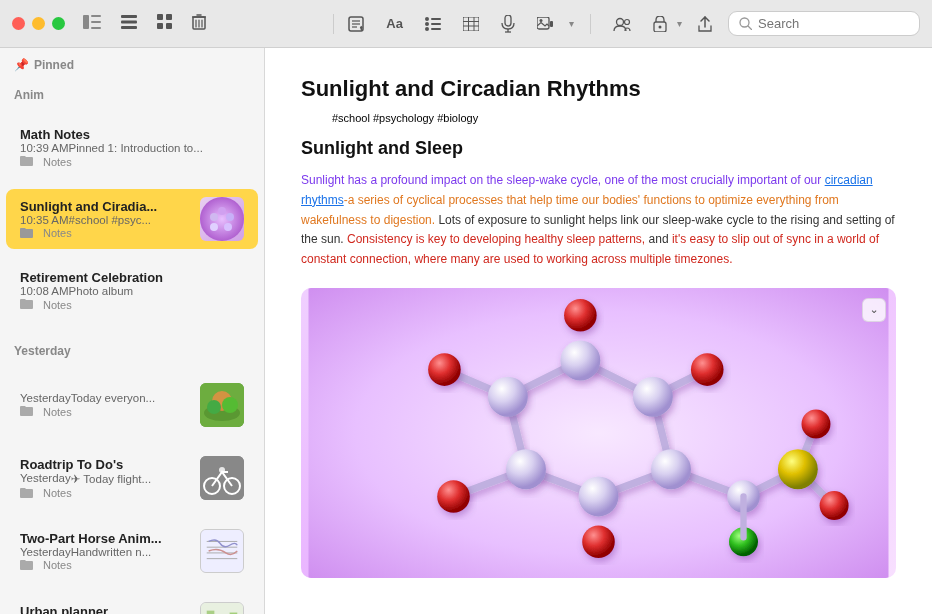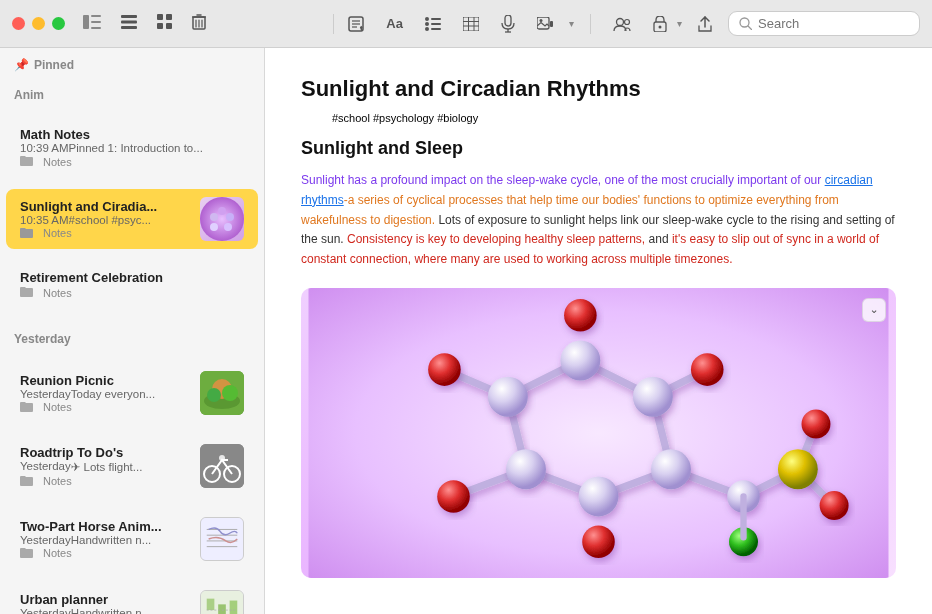--- a/index.html
+++ b/index.html
@@ -315,36 +315,39 @@
           <circle cx="28" cy="30" r="4" fill="#d8c0ff"></circle>
           <circle cx="14" cy="30" r="4" fill="#e0d0ff"></circle>
           <circle cx="14" cy="20" r="4" fill="#d0b8f0"></circle>
         </svg>
       </div>
     </div>
 
     <div class="note-item">
       <div class="note-content">
         <div class="note-title">Retirement Celebration</div>
+        <div class="note-meta">
+          <span class="note-time">10:08 AM</span>
+          <span class="note-preview">Photo album</span>
+        </div>
         <div class="note-folder">
           <span class="folder-icon">
             <svg width="13" height="11" viewBox="0 0 13 11" fill="none">
                 <path d="M0 2 Q0 1 1 1 L5 1 L6 2 L12 2 Q13 2 13 3 L13 10 Q13 11 12 11 L1 11 Q0 11 0 10 Z" fill="#aaa"></path>
               </svg>
           </span>
           <span>Notes</span>
         </div>
       </div>
     </div>
 
     <div class="section-header">Yesterday</div>
 
     <div class="note-item">
       <div class="note-content">
-        <div class="note-title">Reunion Picnic</div>
         <div class="note-meta">
           <span class="note-time">Yesterday</span>
           <span class="note-preview">Today everyon...</span>
         </div>
         <div class="note-folder">
           <span class="folder-icon">
             <svg width="13" height="11" viewBox="0 0 13 11" fill="none">
                 <path d="M0 2 Q0 1 1 1 L5 1 L6 2 L12 2 Q13 2 13 3 L13 10 Q13 11 12 11 L1 11 Q0 11 0 10 Z" fill="#aaa"></path>
               </svg>
           </span>
@@ -360,21 +363,21 @@
           <circle cx="30" cy="22" r="8" fill="#55bb33"></circle>
         </svg>
       </div>
     </div>
 
     <div class="note-item">
       <div class="note-content">
         <div class="note-title">Roadtrip To Do's</div>
         <div class="note-meta">
           <span class="note-time">Yesterday</span>
-          <span class="note-preview">✈ Lots flight...</span>
+          <span class="note-preview">✈ Today flight...</span>
         </div>
         <div class="note-folder">
           <span class="folder-icon">
             <svg width="13" height="11" viewBox="0 0 13 11" fill="none">
                 <path d="M0 2 Q0 1 1 1 L5 1 L6 2 L12 2 Q13 2 13 3 L13 10 Q13 11 12 11 L1 11 Q0 11 0 10 Z" fill="#aaa"></path>
               </svg>
           </span>
           <span>Notes</span>
         </div>
       </div>

